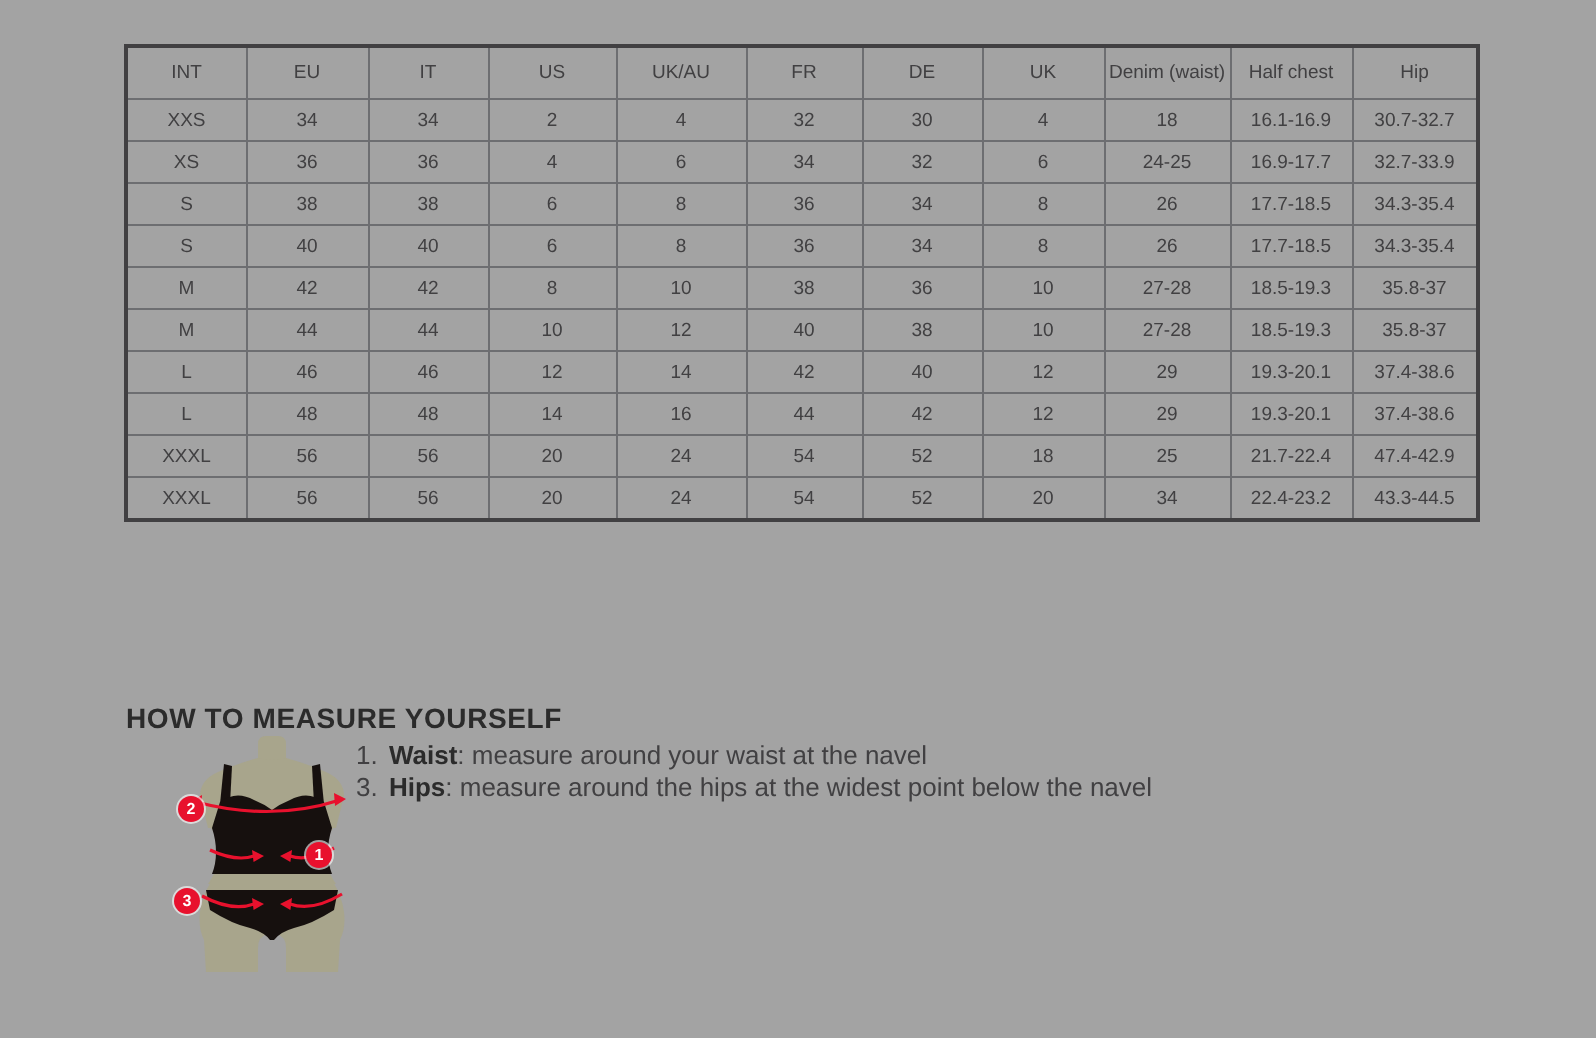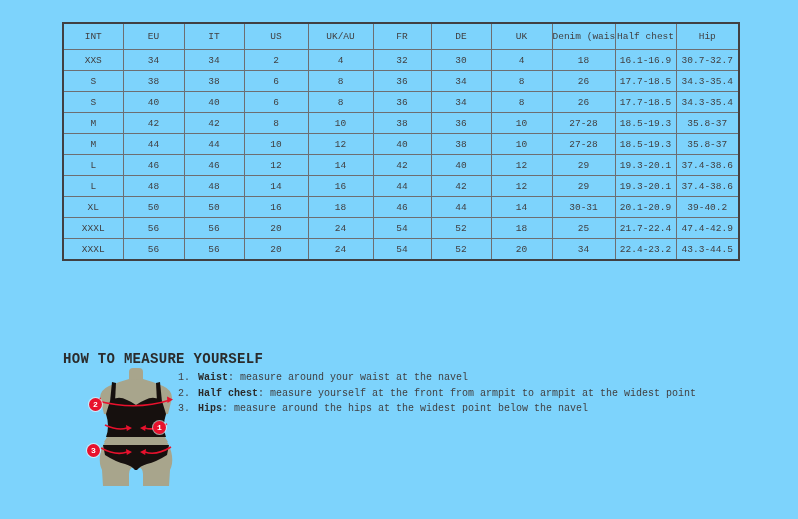--- a/index.html
+++ b/index.html
@@ -1,18 +1,18 @@
 <!DOCTYPE html>
 <html><head>
 <meta charset="utf-8">
 <style>
   html,body { margin:0; padding:0; background:#fff; }
   .screen {
-    position:relative; width:798px; height:519px; background:#7dd3fc;
-    font-family:Liberation Mono, monospace; overflow:hidden;
+    position:relative; width:798px; height:519px; background:#a3a3a3;
+    font-family:Liberation Sans, sans-serif; overflow:hidden;
   }
 
   
   table.size-chart {
     position:absolute; left:62px; top:22px; width:676px;
     border-collapse:collapse; table-layout:fixed;
     border:2px solid #414042;
   }
   table.size-chart th, table.size-chart td {
     border:1px solid #6d6e71;
@@ -24,21 +24,21 @@
   table.size-chart td { height:20px; }
 
   
   .measure-title {
     position:absolute; left:63px; top:351px;
     font-size:14px; font-weight:700; color:#2b2b2b; letter-spacing:0.3px;
   }
   .steps { position:absolute; left:178px; top:370px; }
   .step {
     height:15.5px; line-height:15.5px; white-space:nowrap;
-    font-size:10px; color:#414042;
+    font-size:13px; color:#414042;
   }
   .step .num { margin-right:2px; }
   .step b { color:#2b2b2b; font-weight:700; }
 
   
   .figure { position:absolute; left:86px; top:368px; width:90px; height:118px; }
   .figure svg { position:absolute; left:0; top:0; }
   .badge {
     position:absolute; width:13px; height:13px; border-radius:50%;
     background:#e8112d; color:#ffffff; font-size:8px; font-weight:700;
@@ -91,20 +91,33 @@
           <td>2</td>
           <td>4</td>
           <td>32</td>
           <td>30</td>
           <td>4</td>
           <td>18</td>
           <td>16.1-16.9</td>
           <td>30.7-32.7</td>
         </tr>
         <tr>
+          <td>XS</td>
+          <td>36</td>
+          <td>36</td>
+          <td>4</td>
+          <td>6</td>
+          <td>34</td>
+          <td>32</td>
+          <td>6</td>
+          <td>24-25</td>
+          <td>16.9-17.7</td>
+          <td>32.7-33.9</td>
+        </tr>
+        <tr>
           <td>S</td>
           <td>38</td>
           <td>38</td>
           <td>6</td>
           <td>8</td>
           <td>36</td>
           <td>34</td>
           <td>8</td>
           <td>26</td>
           <td>17.7-18.5</td>
@@ -167,33 +180,20 @@
           <td>48</td>
           <td>48</td>
           <td>14</td>
           <td>16</td>
           <td>44</td>
           <td>42</td>
           <td>12</td>
           <td>29</td>
           <td>19.3-20.1</td>
           <td>37.4-38.6</td>
-        </tr>
-        <tr>
-          <td>XL</td>
-          <td>50</td>
-          <td>50</td>
-          <td>16</td>
-          <td>18</td>
-          <td>46</td>
-          <td>44</td>
-          <td>14</td>
-          <td>30-31</td>
-          <td>20.1-20.9</td>
-          <td>39-40.2</td>
         </tr>
         <tr>
           <td>XXXL</td>
           <td>56</td>
           <td>56</td>
           <td>20</td>
           <td>24</td>
           <td>54</td>
           <td>52</td>
           <td>18</td>
@@ -218,24 +218,20 @@
   </table>
 
   <div class="measure-title">HOW TO MEASURE YOURSELF</div>
 
   <div class="steps">
     <div class="step">
       <span class="num">1.</span>
       <b>Waist</b><span>: measure around your waist at the navel</span>
     </div>
     <div class="step">
-      <span class="num">2.</span>
-      <b>Half chest</b><span>: measure yourself at the front from armpit to armpit at the widest point</span>
-    </div>
-    <div class="step">
       <span class="num">3.</span>
       <b>Hips</b><span>: measure around the hips at the widest point below the navel</span>
     </div>
   </div>
 
   <div class="figure">
     <svg width="90" height="118" viewBox="0 0 90 118">
 
       <g fill="#a8a58c">
         <path d="M43 14 L43 4 Q43 0 47 0 L53 0 Q57 0 57 4 L57 14 Q50 17 43 14 Z"></path>

